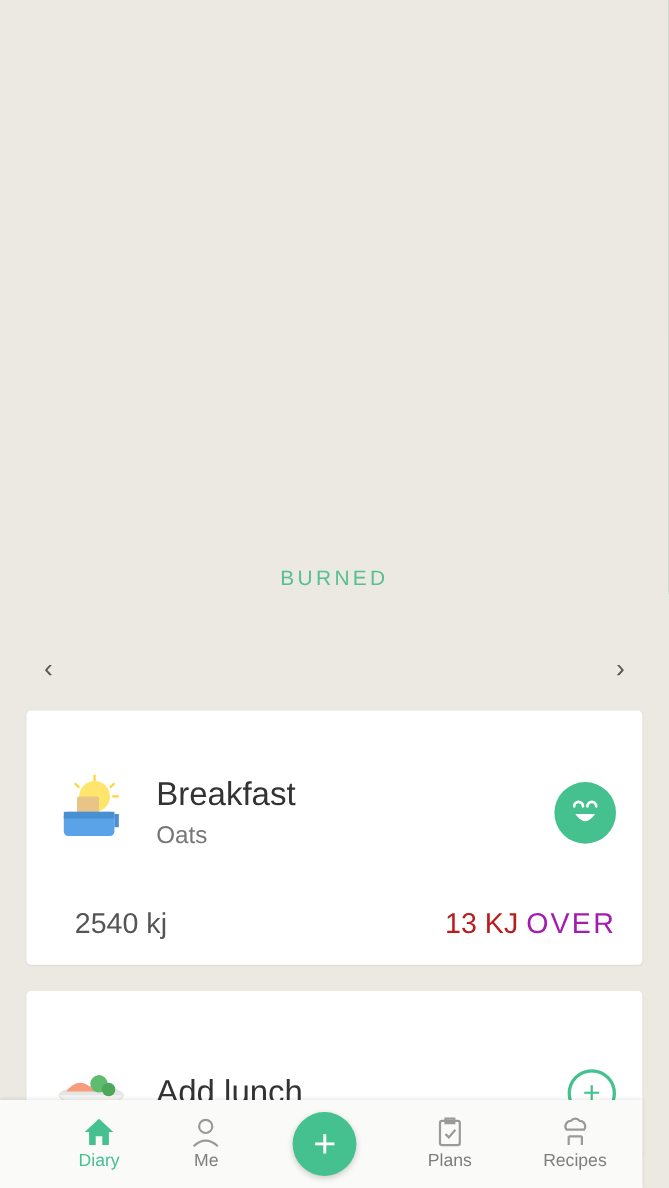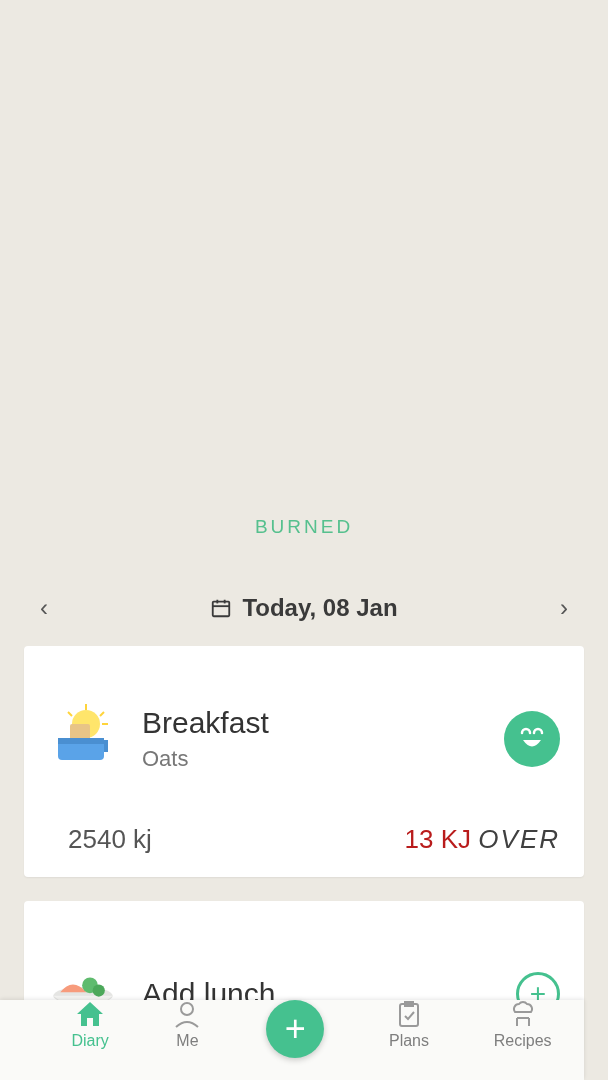--- a/index.html
+++ b/index.html
@@ -33,23 +33,23 @@
 .date-lbl { font-size: 24px; font-weight: 600; color: #3a3a3a; display: flex; align-items: center; gap: 10px; }
 .cards { padding: 24px; display: flex; flex-direction: column; gap: 24px; }
 .card { background: #fff; border-radius: 4px; padding: 26px 24px 22px 24px; box-shadow: 0 1px 2px rgba(0,0,0,0.06); }
 .card-top { display: flex; align-items: center; gap: 24px; margin-top: 32px; }
 .meal-icon { width: 70px; height: 70px; flex-shrink: 0; display: flex; align-items: center; justify-content: center; }
 .meal-txt h2 { font-size: 30px; font-weight: 500; color: #333; }
 .meal-txt p { font-size: 22px; color: #777; margin-top: 6px; }
 .face-btn { margin-left: auto; width: 56px; height: 56px; border-radius: 50%; background: #45c18f; display: flex; align-items: center; justify-content: center; }
 .plus-outline { margin-left: auto; width: 44px; height: 44px; border: 3px solid #45c18f; border-radius: 50%; display: flex; align-items: center; justify-content: center; color: #45c18f; font-size: 28px; font-weight: 400; }
 .card-bot { display: flex; justify-content: space-between; margin-top: 50px; font-size: 26px; color: #555; margin-left: 20px; }
-.over { color: #404040; letter-spacing: 2px; font-style: italic; }
+.over { color: #a21caf; letter-spacing: 2px; }
 .over-kj { color: #b91c1c; text-align: center; }
-.tabbar { position: absolute; bottom: 0; left: 0; width: 584px; height: 80px; background: #fafaf8; box-shadow: 0 -1px 4px rgba(0,0,0,0.1); display: flex; align-items: flex-start; justify-content: space-around; padding-left: 39px; }
+.tabbar { position: absolute; bottom: 0; left: 0; width: 584px; height: 80px; background: #fafaf8; box-shadow: 0 -1px 4px rgba(0,0,0,0.1); display: flex; align-items: center; justify-content: space-around; padding-left: 39px; }
 .tab { display: flex; flex-direction: column; align-items: center; gap: 4px; font-size: 16px; color: #7e7e7e; }
 .tab.active { color: #45c18f; }
 .fab { width: 58px; height: 58px; border-radius: 50%; background: #45c18f; color: #fff; font-size: 36px; display: flex; align-items: center; justify-content: center; box-shadow: 0 2px 6px rgba(0,0,0,0.2); line-height: 1; }
 </style>
 </head>
 <body>
 
 <div class="hero">
   <div class="status-bar">
     <div class="sb-left">
@@ -119,29 +119,20 @@
         </div>
       <div class="macro-left">20 g left</div>
     </div>
   </div>
 </div>
 
 <div class="details">BURNED</div>
 
 <div class="date-nav">
   <span class="chev">‹</span>
-  <span class="date-lbl">
-    <svg width="22" height="22" viewBox="0 0 24 24" fill="none" stroke="#3a3a3a" stroke-width="2">
-        <rect x="3" y="5" width="18" height="16" rx="1"></rect>
-        <line x1="3" y1="10" x2="21" y2="10"></line>
-        <line x1="8" y1="3" x2="8" y2="7"></line>
-        <line x1="16" y1="3" x2="16" y2="7"></line>
-      </svg>
-    <span>Today, 08 Jan</span>
-  </span>
   <span class="chev">›</span>
 </div>
 
 <div class="cards">
   <div class="card">
     <div class="card-top">
       <div class="meal-icon">
         <svg width="70" height="70" viewBox="0 0 70 70">
           <circle cx="38" cy="20" r="14" fill="#ffe56b"></circle>
           <g stroke="#ffd43b" stroke-width="2">

